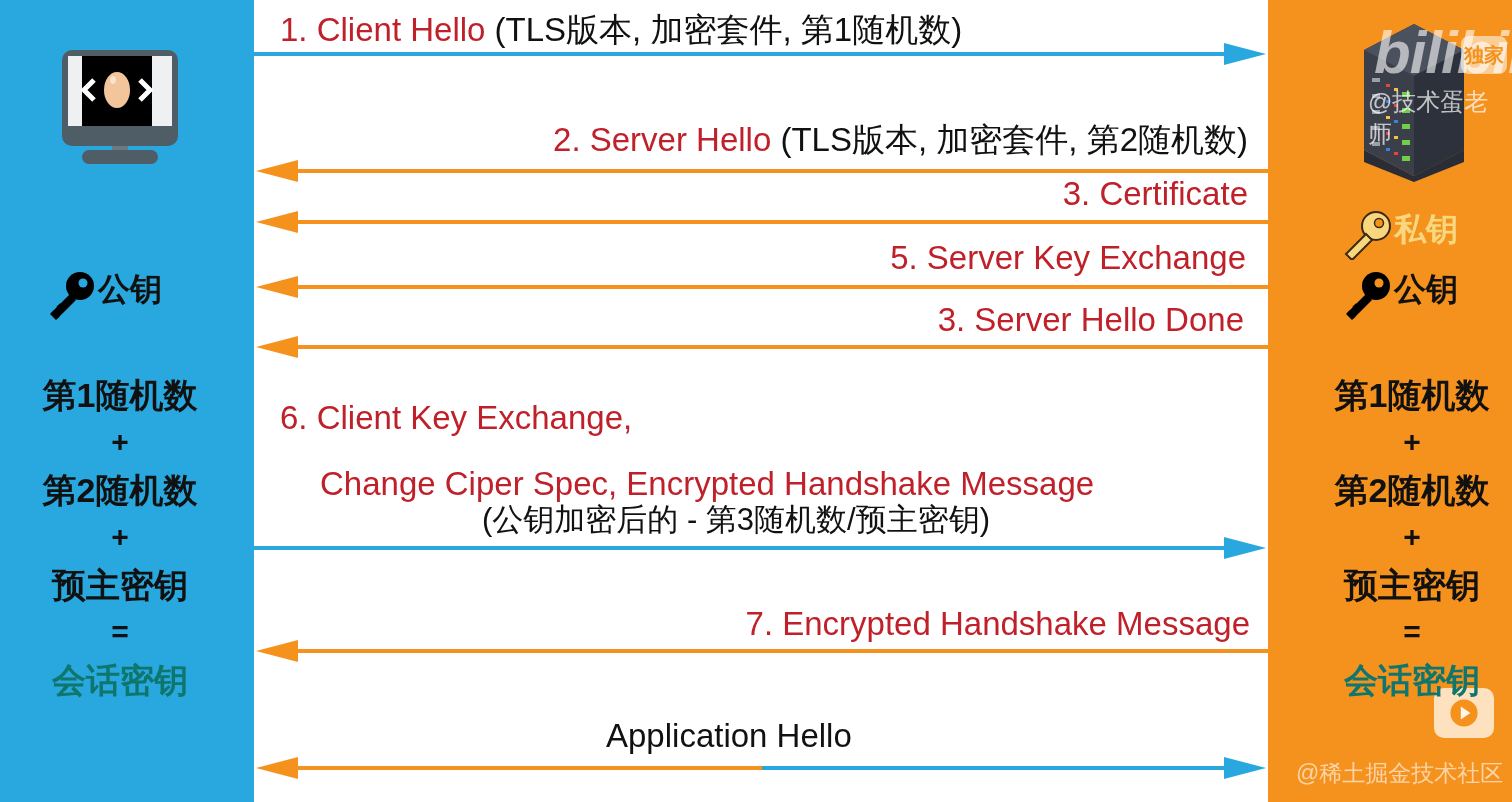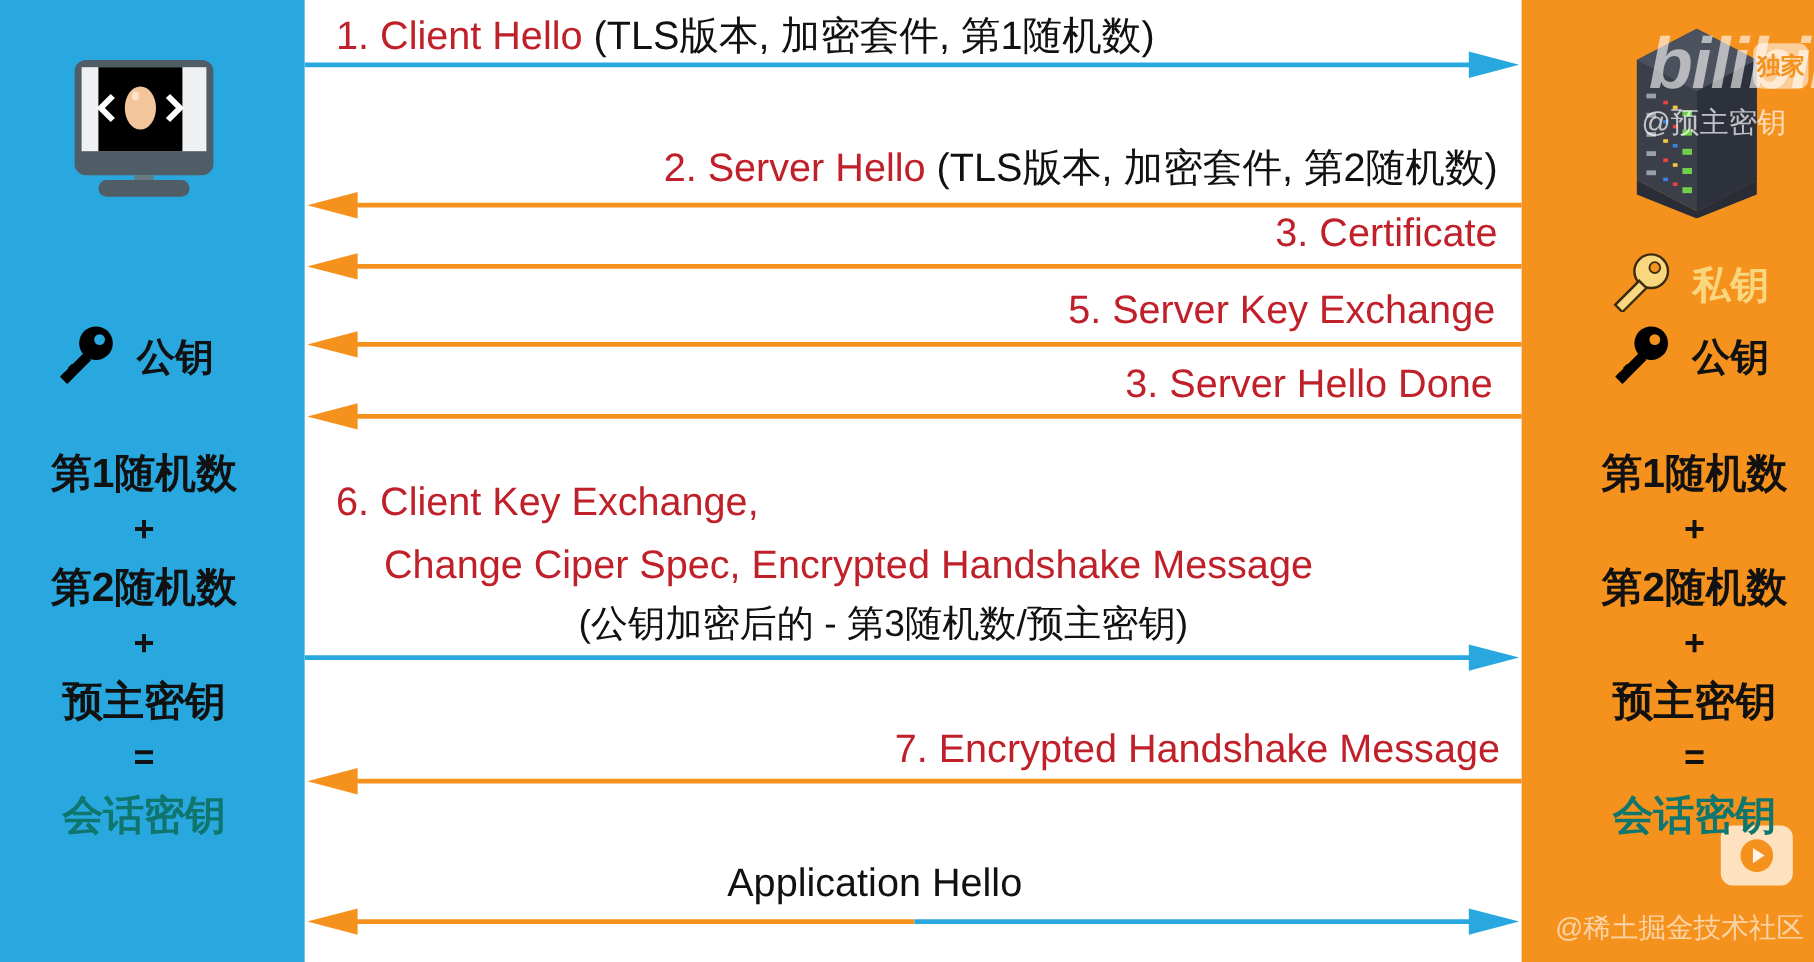--- a/index.html
+++ b/index.html
@@ -19,21 +19,21 @@
       background: #ffffff;
     }
 
     
     .computer { position: absolute; left: 62px; top: 50px; width: 116px; height: 116px; }
 
     
     .server-rack { position: absolute; left: 1360px; top: 22px; width: 108px; height: 160px; }
 
     .key-row {
-      position: absolute; display: flex; align-items: flex-end; gap: 16px;
+      position: absolute; display: flex; align-items: flex-start; 
       font-weight: bold; font-size: 32px; color: #111;
     }
     .key-row svg { width: 52px; height: 52px; }
 
     .formula {
       position: absolute; text-align: center; font-weight: bold; color: #111;
       font-size: 34px; line-height: 1;
     }
     .formula .line { height: 47.5px; display: flex; align-items: center; justify-content: center; white-space: nowrap; }
     .formula .op { font-size: 30px; }
@@ -122,21 +122,21 @@
         <rect x="42" y="118" width="8" height="5" fill="#6fcf4b"></rect>
       <rect x="26" y="126" width="4" height="3" fill="#3b82e0"></rect>
         <rect x="34" y="130" width="4" height="3" fill="#e7443d"></rect>
         <rect x="42" y="134" width="8" height="5" fill="#6fcf4b"></rect>
     </g>
   </svg>
 </div>
 
 <div class="watermark-bili">bilibili</div>
 <div class="watermark-badge">独家</div>
-<div class="watermark-author">@预主密钥</div>
+<div class="watermark-author">@技术蛋老师</div>
 <div class="watermark-play">
   <svg viewBox="0 0 40 40" width="32" height="32">
       <circle cx="20" cy="20" r="17" fill="#f5921e"></circle>
       <polygon points="16,12 28,20 16,28" fill="#fff5e8"></polygon>
     </svg>
 </div>
 <div class="watermark-community">@稀土掘金技术社区</div>
 
 <div class="key-row" style="left:46px; top:268px;">
   <svg viewBox="0 0 52 52">
@@ -228,21 +228,21 @@
 
 <div class="msg right-align red" style="right:268px; top:302px;">3. Server Hello Done</div>
 <div class="arrow" style="left:254px; top:335px; width:1014px;">
   <svg viewBox="0 0 1014 24" preserveAspectRatio="none">
     <line x1="40" y1="12" x2="1014" y2="12" stroke="#f5921e" stroke-width="4"></line>
     <polygon points="44,1 2,12 44,23" fill="#f5921e"></polygon>
   </svg>
 </div>
 
 <div class="msg red" style="left:280px; top:400px;">6. Client Key Exchange,</div>
-<div class="msg red" style="left:320px; top:453px;">Change Ciper Spec,  Encrypted Handshake Message</div>
+<div class="msg red" style="left:320px; top:466px;">Change Ciper Spec,  Encrypted Handshake Message</div>
 <div class="msg blk" style="left:482px; top:503px; font-size:31px;">(公钥加密后的 - 第3随机数/预主密钥)</div>
 <div class="arrow" style="left:254px; top:536px; width:1014px;">
   <svg viewBox="0 0 1014 24" preserveAspectRatio="none">
     <line x1="0" y1="12" x2="975" y2="12" stroke="#29a8df" stroke-width="4"></line>
     <polygon points="970,1 1012,12 970,23" fill="#29a8df"></polygon>
   </svg>
 </div>
 
 <div class="msg right-align red" style="right:262px; top:606px;">7. Encrypted Handshake Message</div>
 <div class="arrow" style="left:254px; top:639px; width:1014px;">

